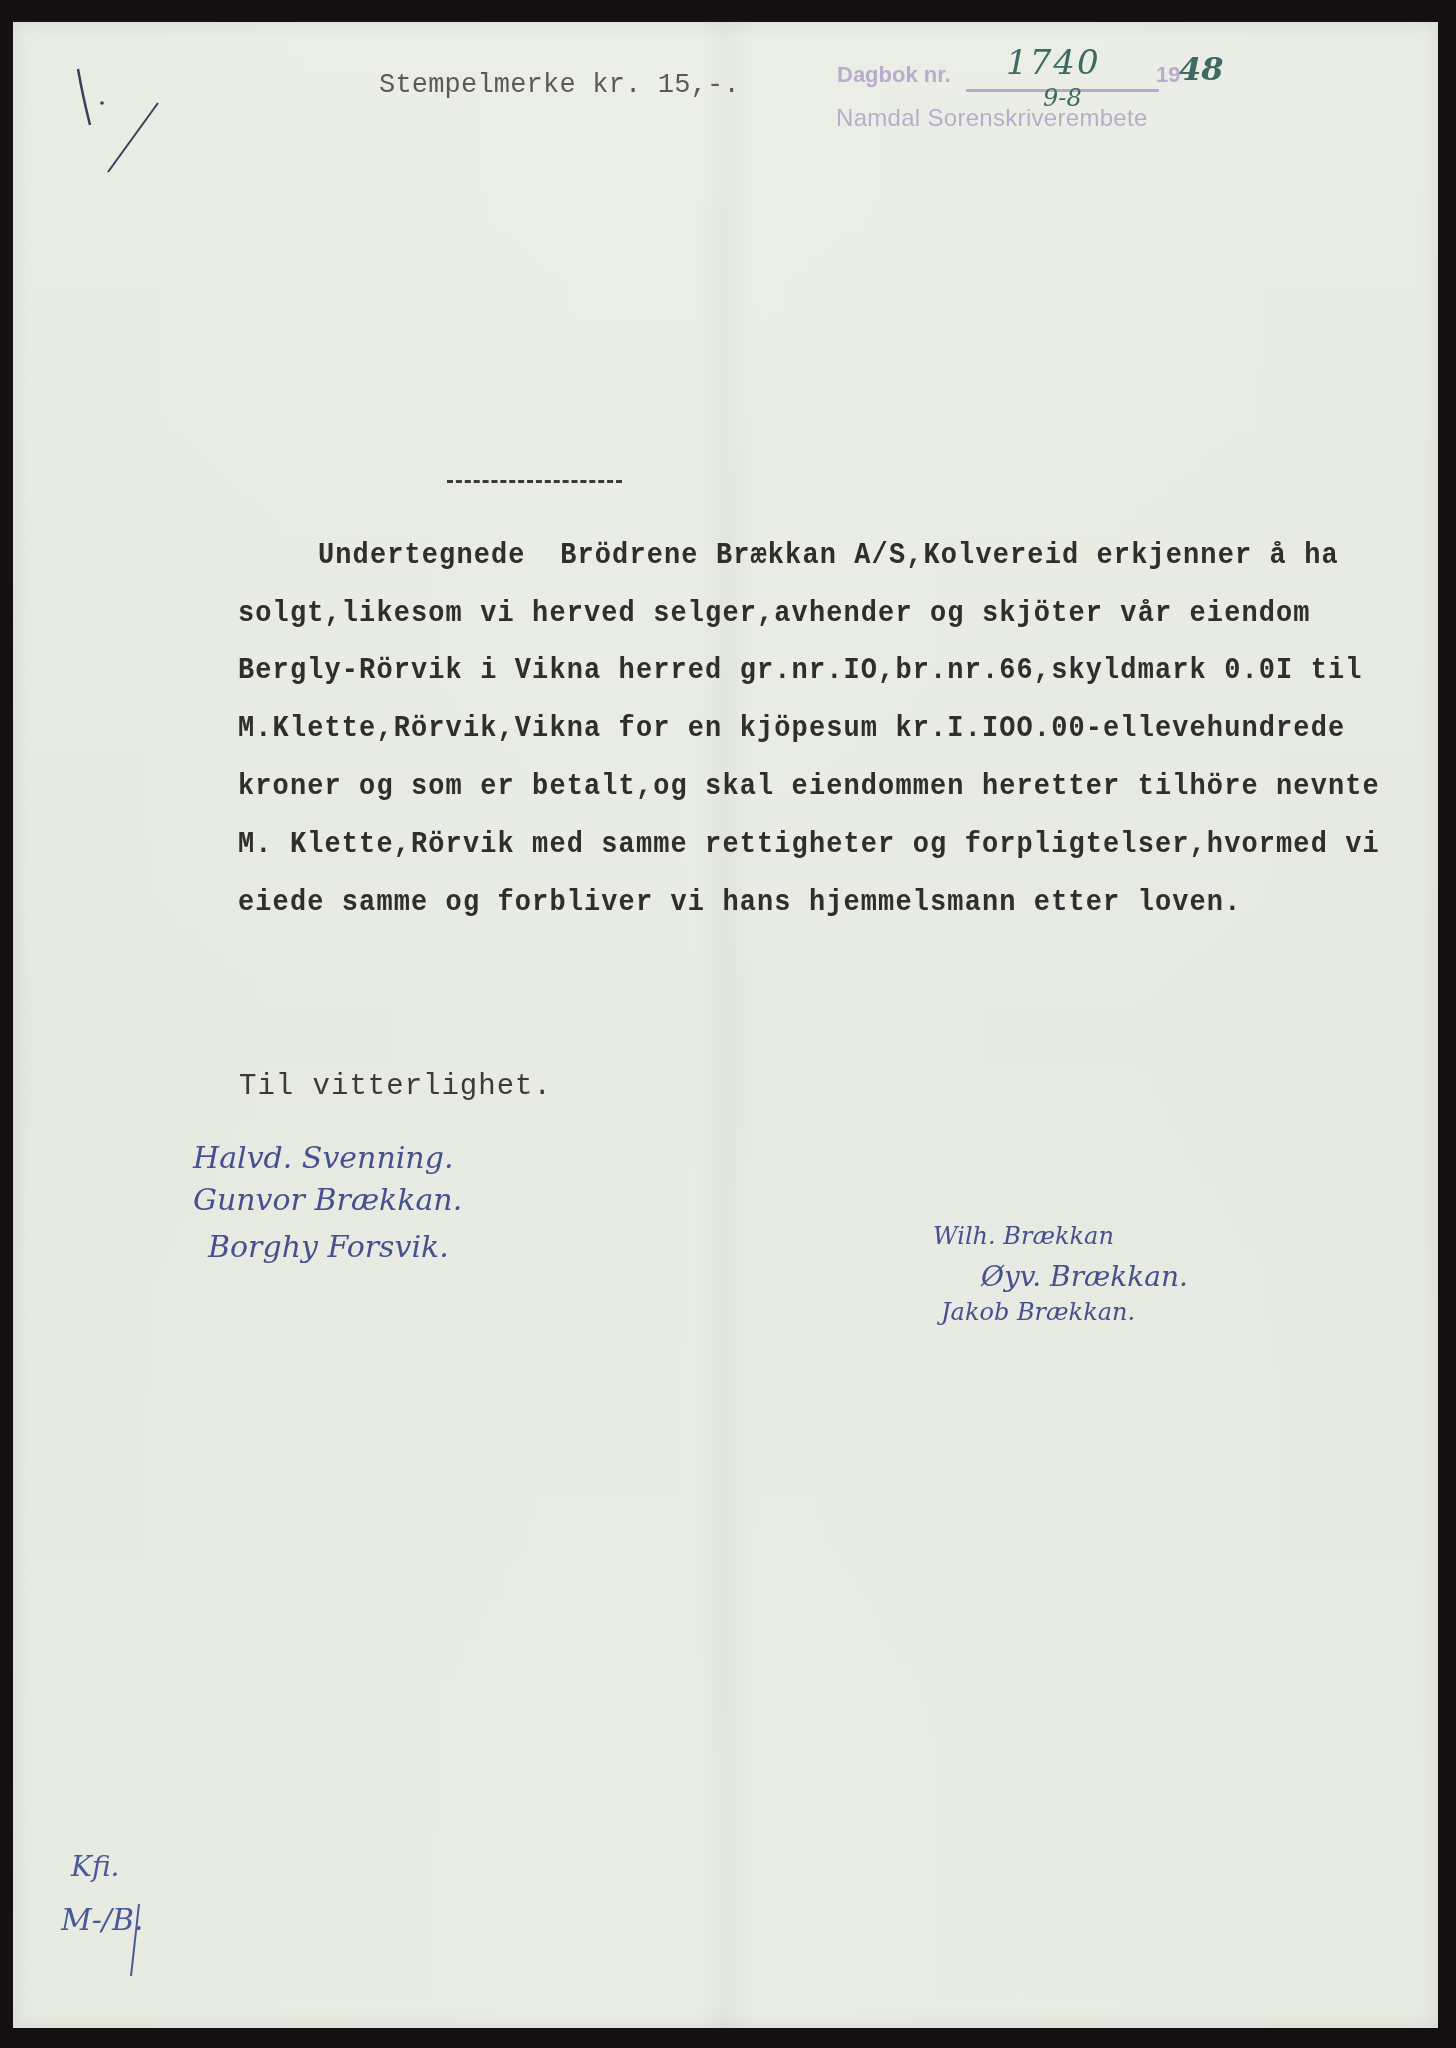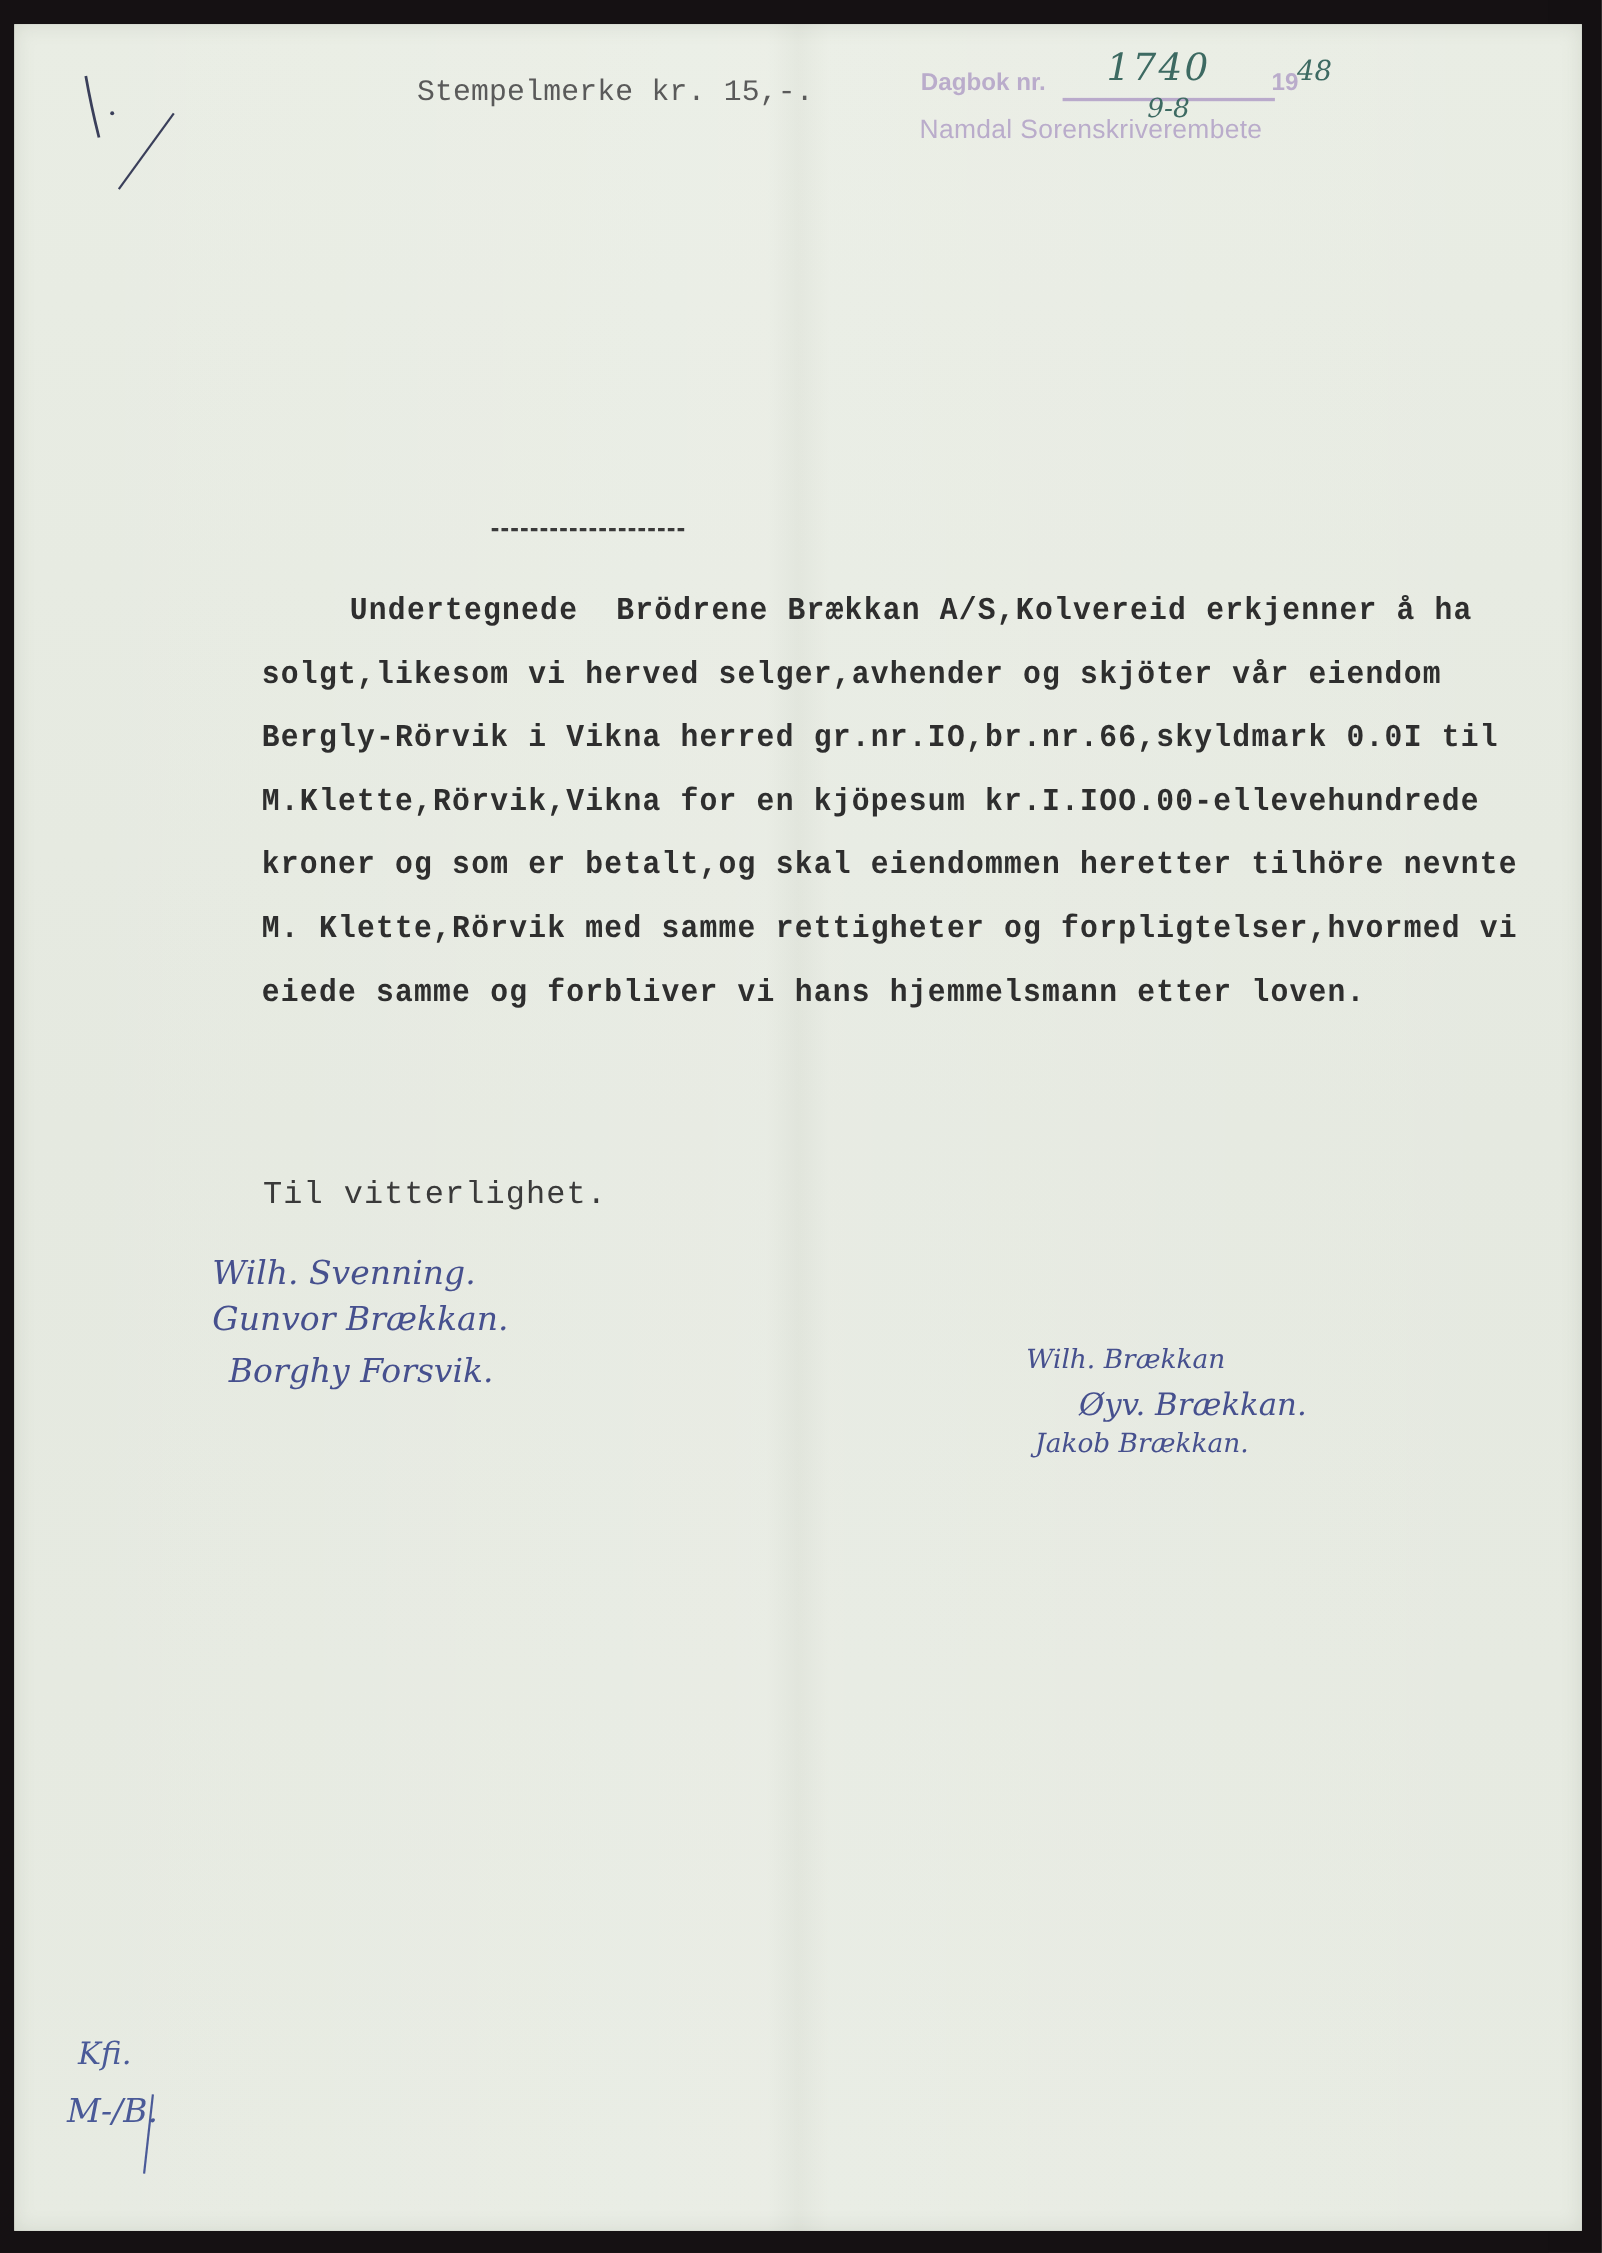--- a/index.html
+++ b/index.html
@@ -105,38 +105,38 @@
         <path d="M90 56 L 40 125" stroke="#3a3f5a" stroke-width="2" fill="none"></path>
       </svg>
     </div>
 
     <div class="typed header-stamp-text" style="left:366px; top:48px;">Stempelmerke kr. 15,-.</div>
 
     <div class="stamp stamp-line-1" style="left:824px; top:40px;">Dagbok nr.</div>
     <div class="stamp-rule" style="left:953px; top:67px; width:193px;"></div>
     <div class="handwritten hand-green" style="left:993px; top:20px; font-size:34px; font-style:italic; letter-spacing:2px;">1740</div>
     <div class="stamp stamp-line-1" style="left:1143px; top:40px;">19</div>
-    <div class="handwritten hand-green" style="left:1166px; top:28px; font-size:25px;">48</div>
+    <div class="handwritten hand-green" style="left:1166px; top:28px; font-size:32px;font-weight:bold;">48</div>
     <div class="handwritten hand-green" style="left:1030px; top:62px; font-size:24px;">9-8</div>
     <div class="stamp stamp-line-2" style="left:823px; top:82px;">Namdal Sorenskriverembete</div>
 
     <div class="underline-dashes" style="left:434px; top:458px; width:175px;"></div>
 
     <div class="typed body-line" style="left:305px; top:517px;">Undertegnede  Brödrene Brækkan A/S,Kolvereid erkjenner å ha</div>
     <div class="typed body-line" style="left:225px; top:575px;">solgt,likesom vi herved selger,avhender og skjöter vår eiendom</div>
     <div class="typed body-line" style="left:225px; top:632px;">Bergly-Rörvik i Vikna herred gr.nr.IO,br.nr.66,skyldmark 0.0I til</div>
     <div class="typed body-line" style="left:225px; top:690px;">M.Klette,Rörvik,Vikna for en kjöpesum kr.I.IOO.00-ellevehundrede</div>
     <div class="typed body-line" style="left:225px; top:748px;">kroner og som er betalt,og skal eiendommen heretter tilhöre nevnte</div>
     <div class="typed body-line" style="left:225px; top:806px;">M. Klette,Rörvik med samme rettigheter og forpligtelser,hvormed vi</div>
     <div class="typed body-line" style="left:225px; top:864px;">eiede samme og forbliver vi hans hjemmelsmann etter loven.</div>
 
 
     <div class="typed plain-line" style="left:226px; top:1048px;">Til vitterlighet.</div>
 
-    <div class="handwritten" style="left:180px; top:1118px; font-size:30px;">Wilh. Svenning.</div>
+    <div class="handwritten" style="left:180px; top:1118px; font-size:30px;">Halvd. Svenning.</div>
     <div class="handwritten" style="left:180px; top:1160px; font-size:30px;">Gunvor Brækkan.</div>
     <div class="handwritten" style="left:195px; top:1207px; font-size:30px;">Borghy Forsvik.</div>
 
 
     <div class="handwritten" style="left:920px; top:1200px; font-size:24px;">Wilh. Brækkan</div>
     <div class="handwritten" style="left:920px; top:1238px; font-size:28px;margin-left:48px;">Øyv. Brækkan.</div>
     <div class="handwritten" style="left:928px; top:1276px; font-size:24px;">Jakob Brækkan.</div>
 
     <div class="handwritten" style="left:58px; top:1828px; font-size:28px; color:#4a5a98;">Kfi.</div>
     <div class="handwritten" style="left:48px; top:1880px; font-size:30px; color:#4a5a98;">M-/B.</div>

